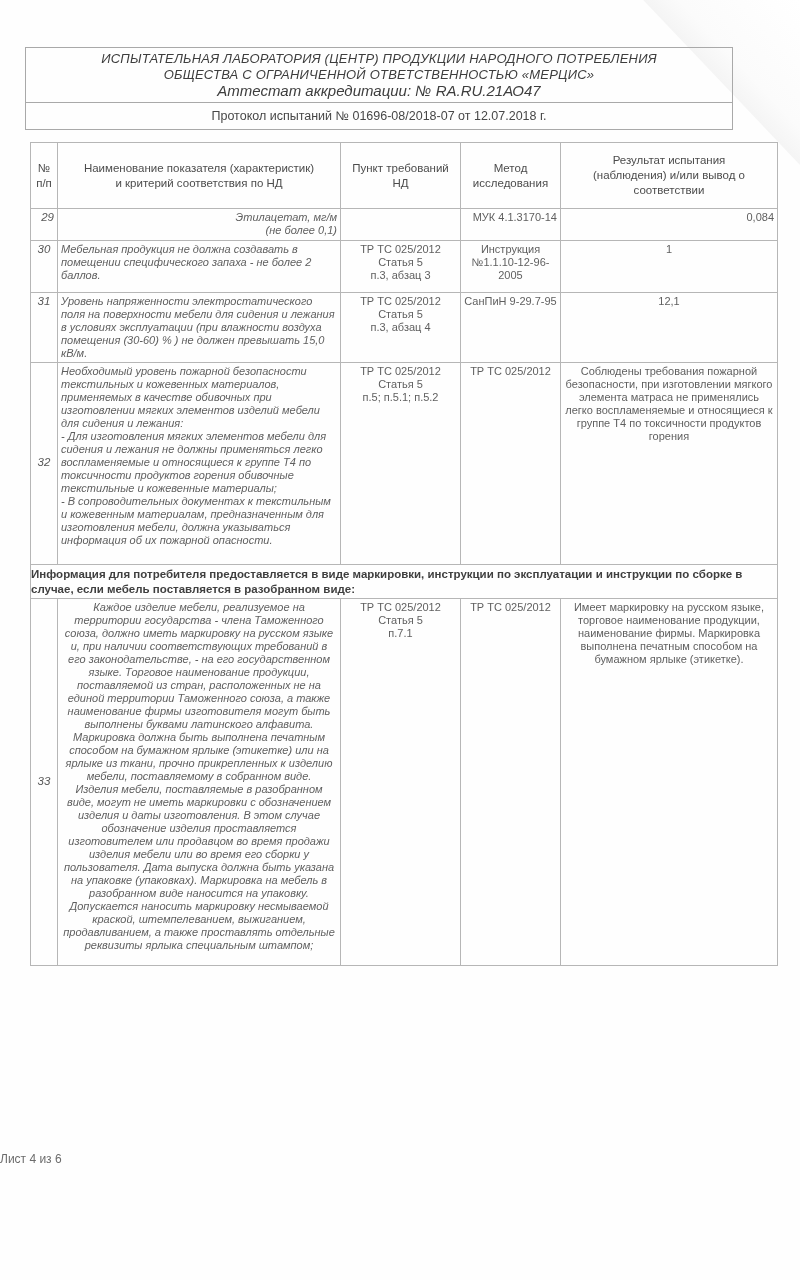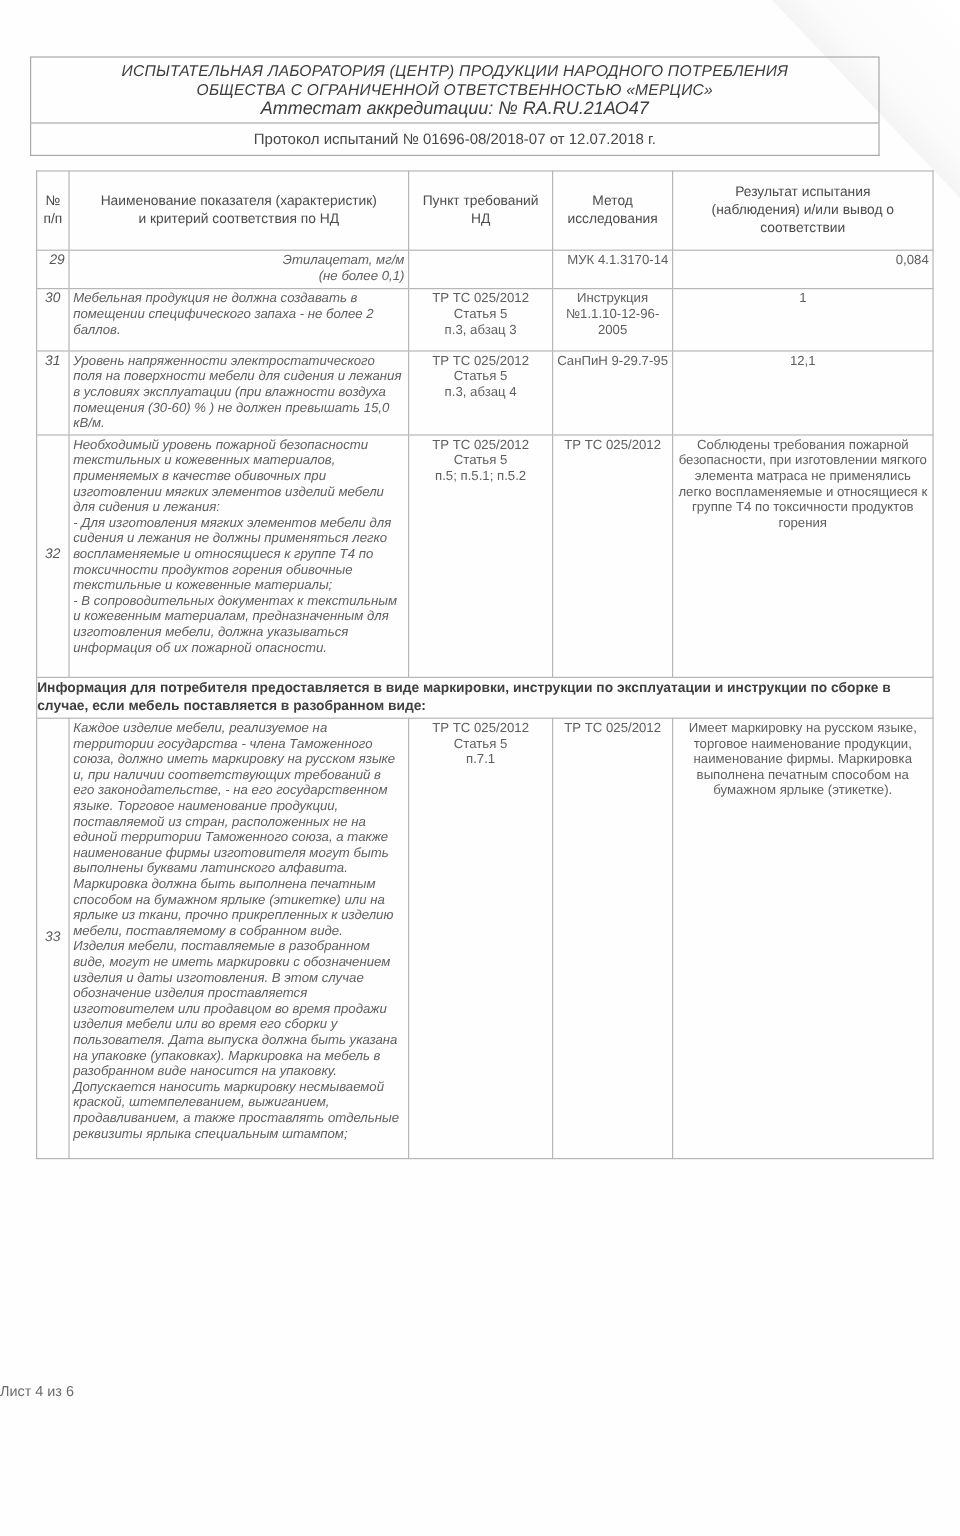--- a/index.html
+++ b/index.html
@@ -96,21 +96,21 @@
   td.cell-result {
     text-align: center;
     vertical-align: middle;
     white-space: pre-line;
     padding: 4px 10px;
   }
   tr.row-29 td { height: 32px; text-align: right; }
   tr.row-30 td { height: 52px; }
   tr.row-31 td { height: 56px; }
   tr.row-32 td { height: 202px; }
-  tr.row-33 td { height: 367px; }
+  tr.row-33 td { height: 367px; text-align: center; }
   tr.row-32 td.cell-num, tr.row-33 td.cell-num { vertical-align: middle; padding-top: 0; }
   tr.info-row td {
     height: 33px;
     font-weight: 600;
     font-size: 11.5px;
     line-height: 14.5px;
     color: #3f3f3f;
     padding: 2px 0;
     vertical-align: top;
   }

